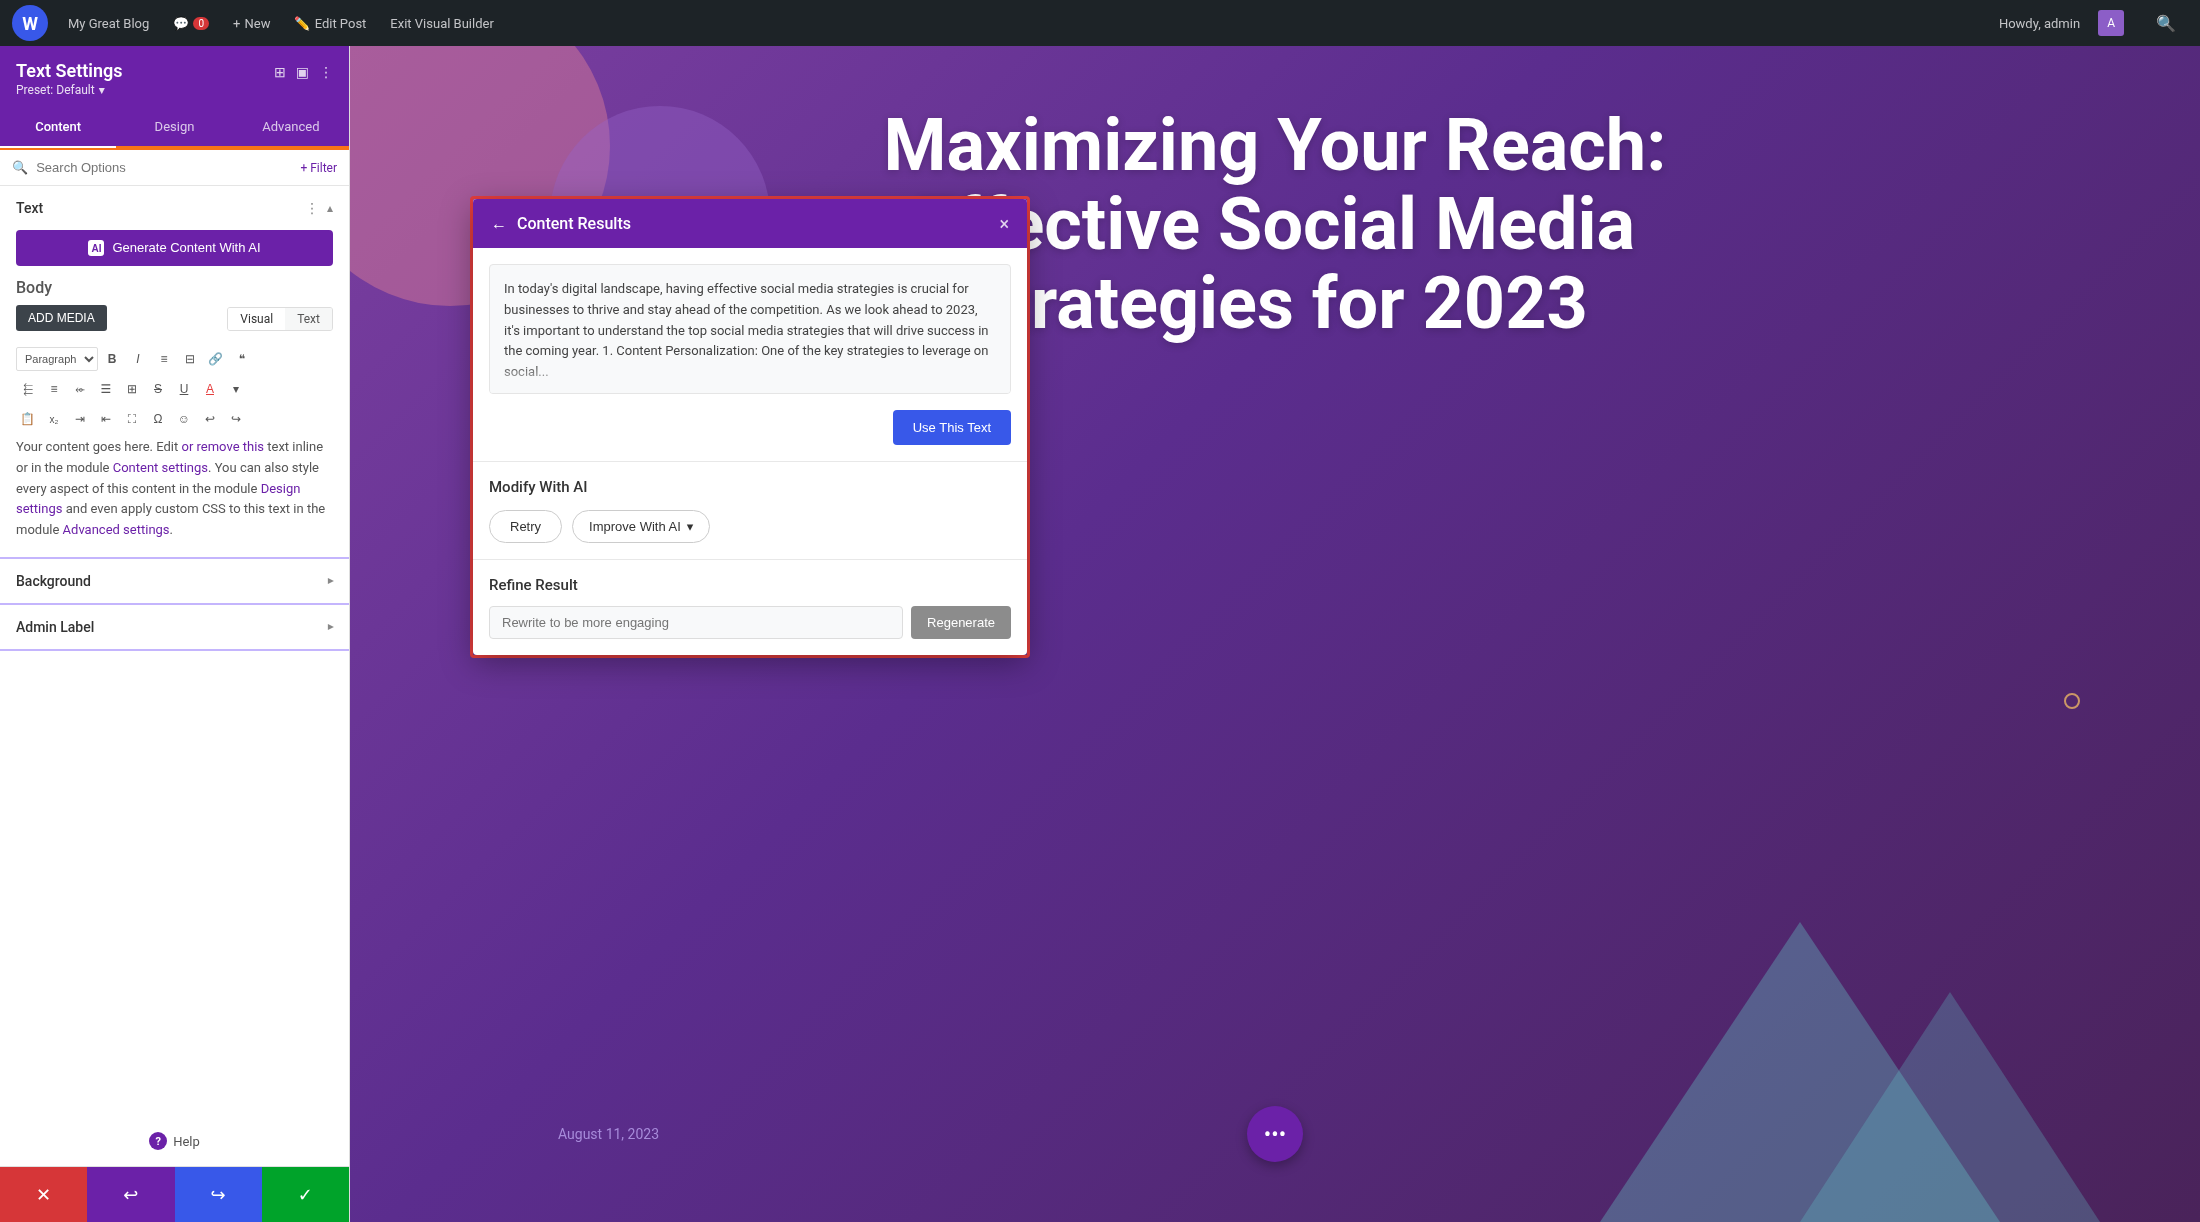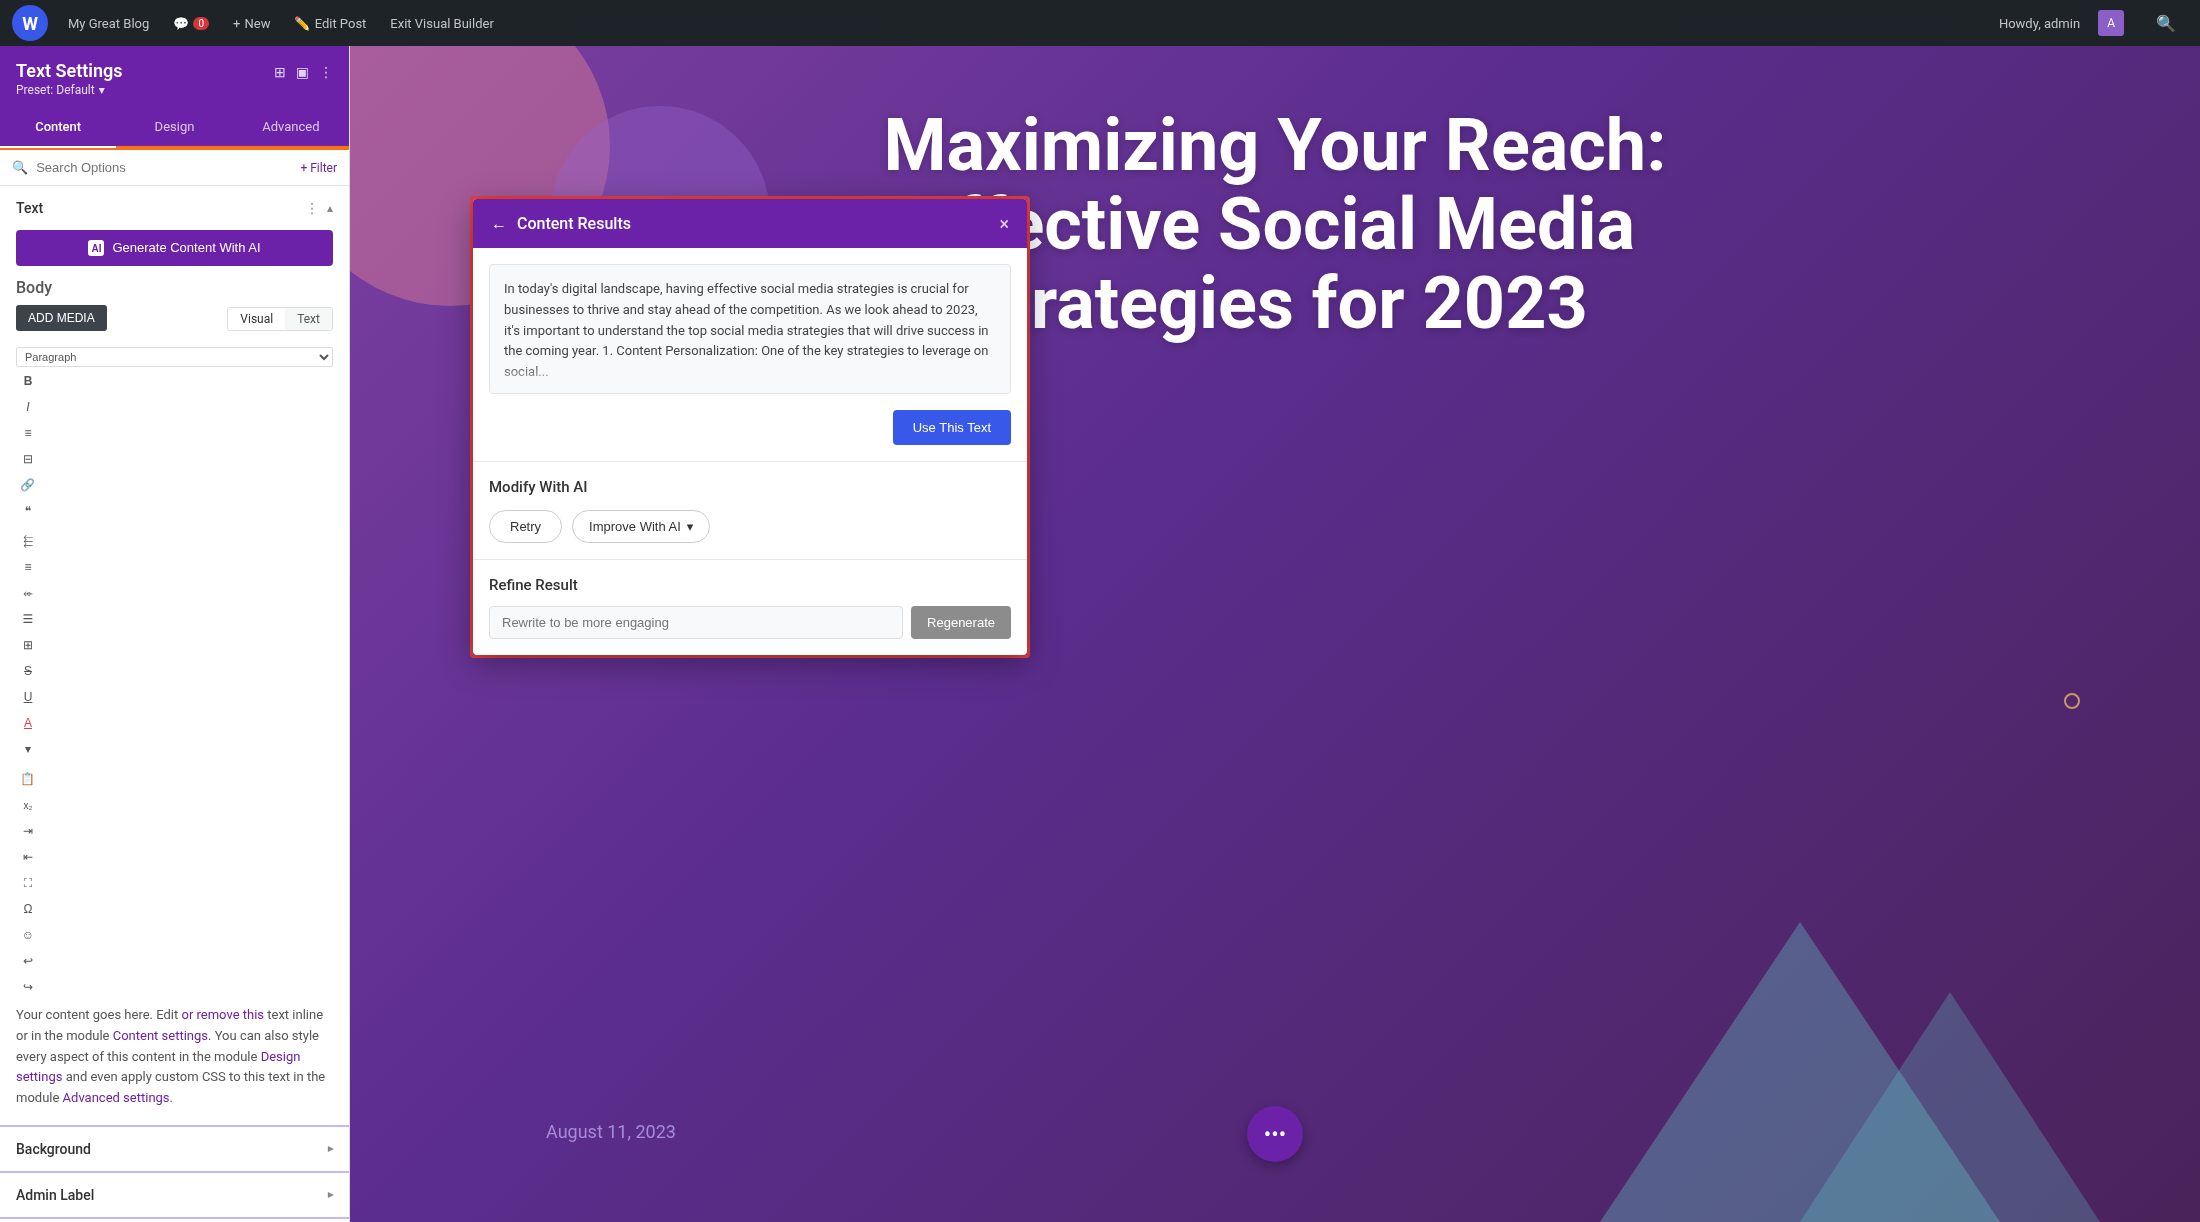--- a/index.html
+++ b/index.html
@@ -173,21 +173,21 @@
       padding: 6px 12px;
       font-size: 12px;
       cursor: pointer;
       margin-bottom: 8px;
     }
 
     .editor-tabs { display: flex; gap: 0; margin-bottom: 6px; border: 1px solid #ddd; border-radius: 3px; overflow: hidden; width: fit-content; }
     .editor-tab { padding: 4px 12px; font-size: 12px; cursor: pointer; color: #555; background: #f6f7f7; }
     .editor-tab.active { background: white; color: #333; }
 
-    .toolbar { display: flex; flex-wrap: wrap; gap: 2px; margin-bottom: 6px; flex-direction: column; }
+    .toolbar { display: flex; flex-wrap: wrap; gap: 2px; margin-bottom: 6px; }
     .toolbar-btn { width: 24px; height: 24px; display: flex; align-items: center; justify-content: center; cursor: pointer; border: 1px solid transparent; border-radius: 2px; font-size: 12px; color: #555; background: transparent; }
     .toolbar-select { font-size: 11px; border: 1px solid #ddd; padding: 2px 4px; border-radius: 2px; color: #555; cursor: pointer; background: white; }
 
     .editor-content {
       font-size: 13px;
       color: #555;
       line-height: 1.6;
     }
     .editor-content .link-text { color: #6b21a8; }
 
@@ -284,23 +284,23 @@
       font-size: 72px;
       font-weight: 700;
       line-height: 1.1;
       width: 900px;
       text-shadow: 0 2px 8px rgba(0,0,0,0.2);
     }
 
     .canvas-date {
       position: absolute;
       bottom: 80px;
-      left: 196px;
+      left: 208px;
       color: #a78bda;
-      font-size: 18px;
+      font-size: 14px;
     }
 
     .canvas-fab {
       position: absolute;
       bottom: 60px;
       left: 50%;
       transform: translateX(-50%);
       width: 56px; height: 56px;
       background: #6b21a8;
       border-radius: 50%;

